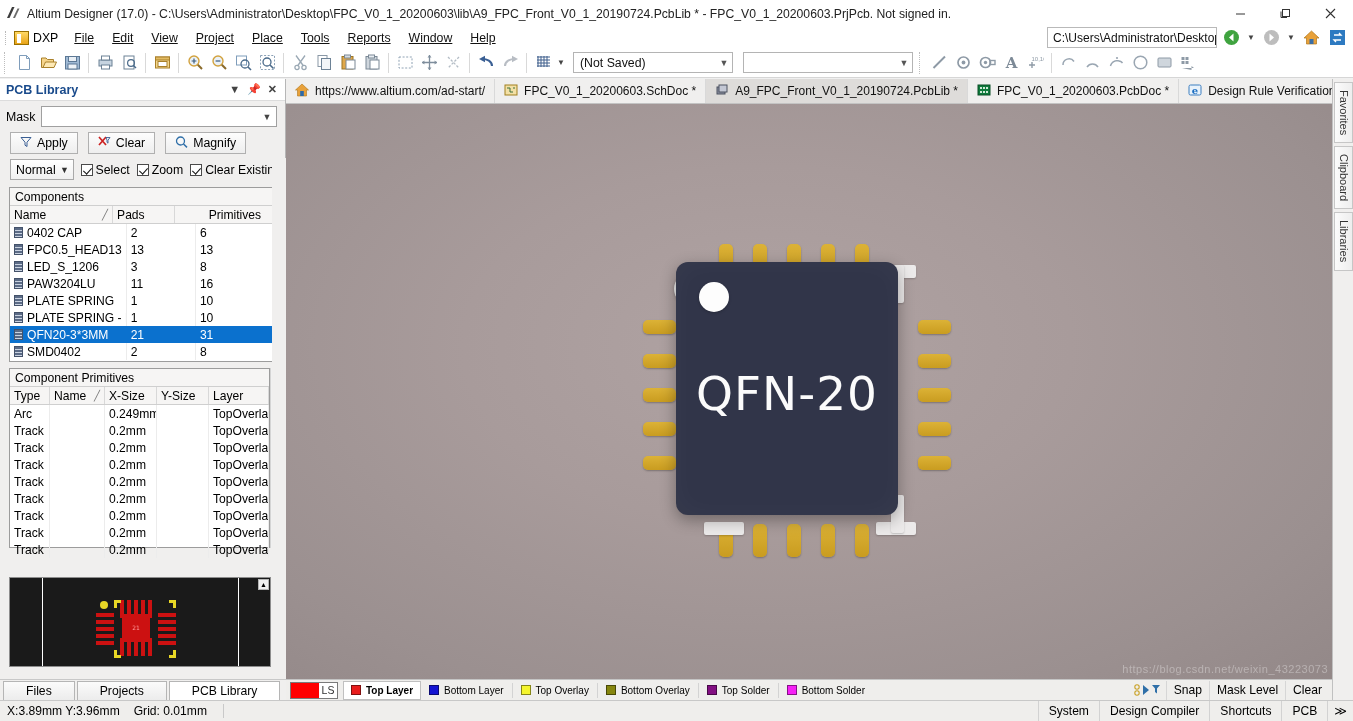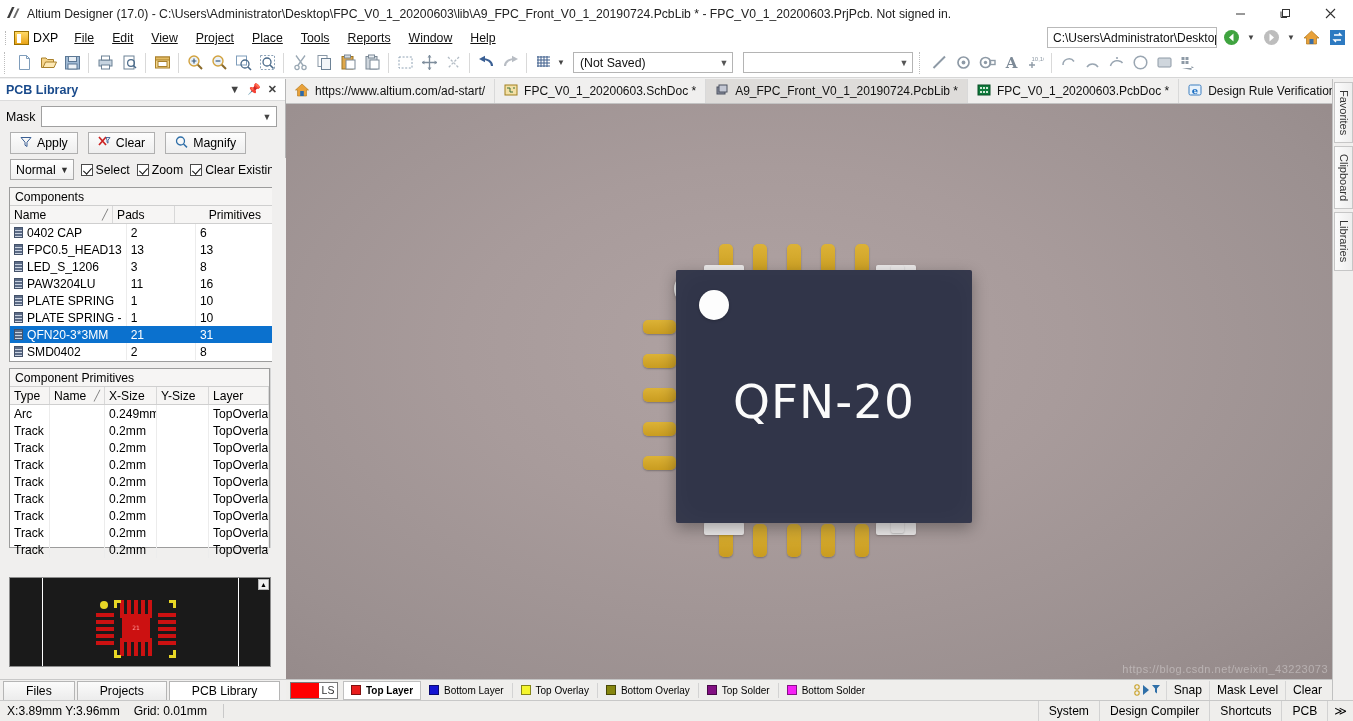--- a/index.html
+++ b/index.html
@@ -112,22 +112,22 @@
 
   
   .canvas { position:absolute; left:286px; top:104px; width:1046px; height:575px;
     background:radial-gradient(ellipse at 46% 42%, #b0a3a3 0%, #a89b9b 38%, #9b9090 78%, #938888 100%);
     overflow:hidden; }
   .wm { position:absolute; right:4px; bottom:4px; font-size:11px; color:rgba(255,255,255,.33);
     letter-spacing:.5px; white-space:nowrap; }
 
   
   .chip-wrap { position:absolute; left:350px; top:128px; width:320px; height:330px; }
-  .chip-body { position:absolute; left:40px; top:38px; width:296px; height:253px;
-    background:#313549; border-radius:2px;
+  .chip-body { position:absolute; left:40px; top:30px; width:222px; height:253px;
+    background:#313549; border-radius:12px;
     box-shadow:0 5px 16px rgba(0,0,0,.33), inset 0 0 30px rgba(255,255,255,.03); }
   .chip-label { position:absolute; left:0; right:0; top:104px; text-align:center;
     color:#fbfbfb; font-size:47px; letter-spacing:1px;
     font-family:"DejaVu Sans", sans-serif; font-weight:400; }
   .pin { position:absolute; background:linear-gradient(#e8bf3f,#d2a524); border-radius:5px;
     box-shadow:0 1px 2px rgba(0,0,0,.28); }
   .pin.v { width:14px; height:33px; }
   .pin.h { width:33px; height:14px; }
   .sm-corner { position:absolute; background:#eceaea; border-radius:2px;
     box-shadow:0 1px 2px rgba(0,0,0,.2); }

